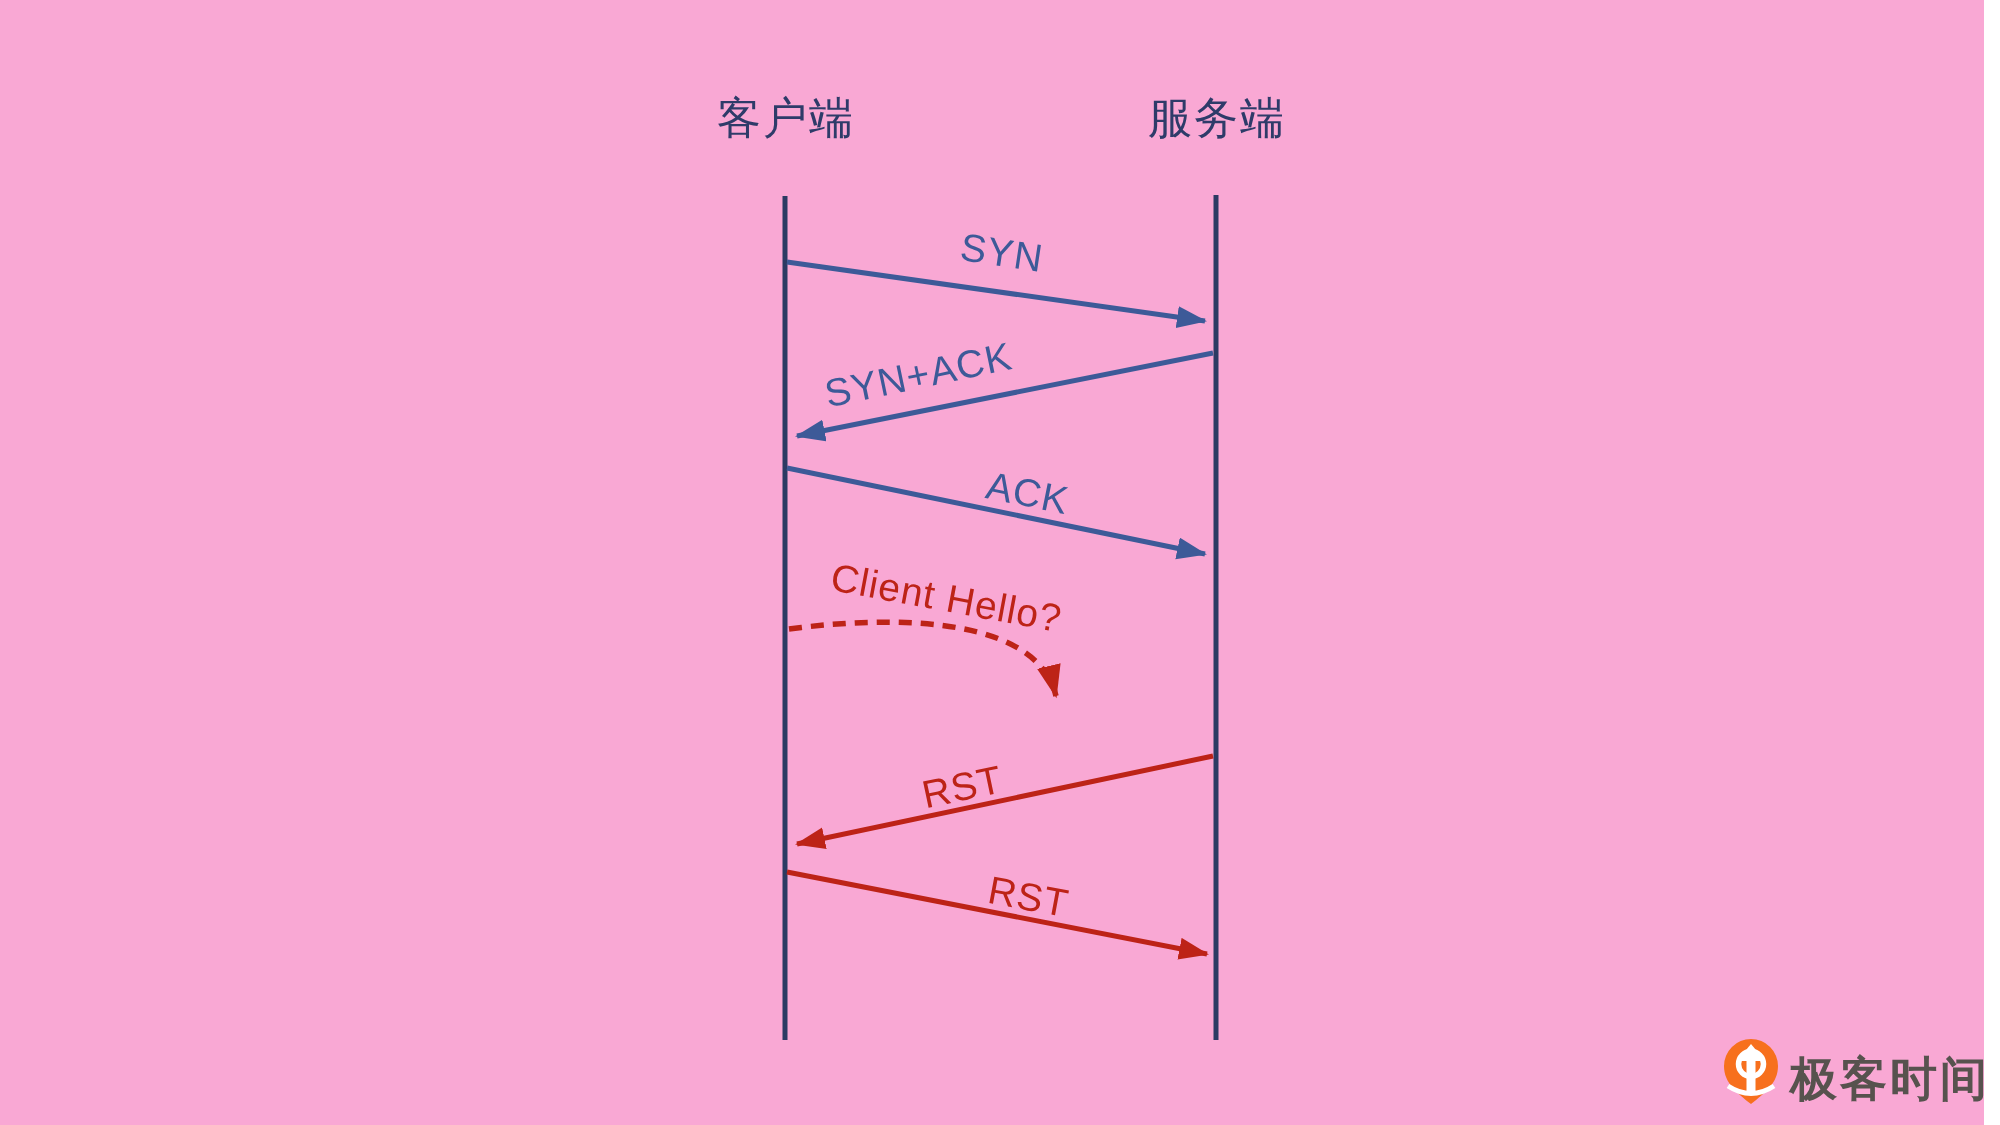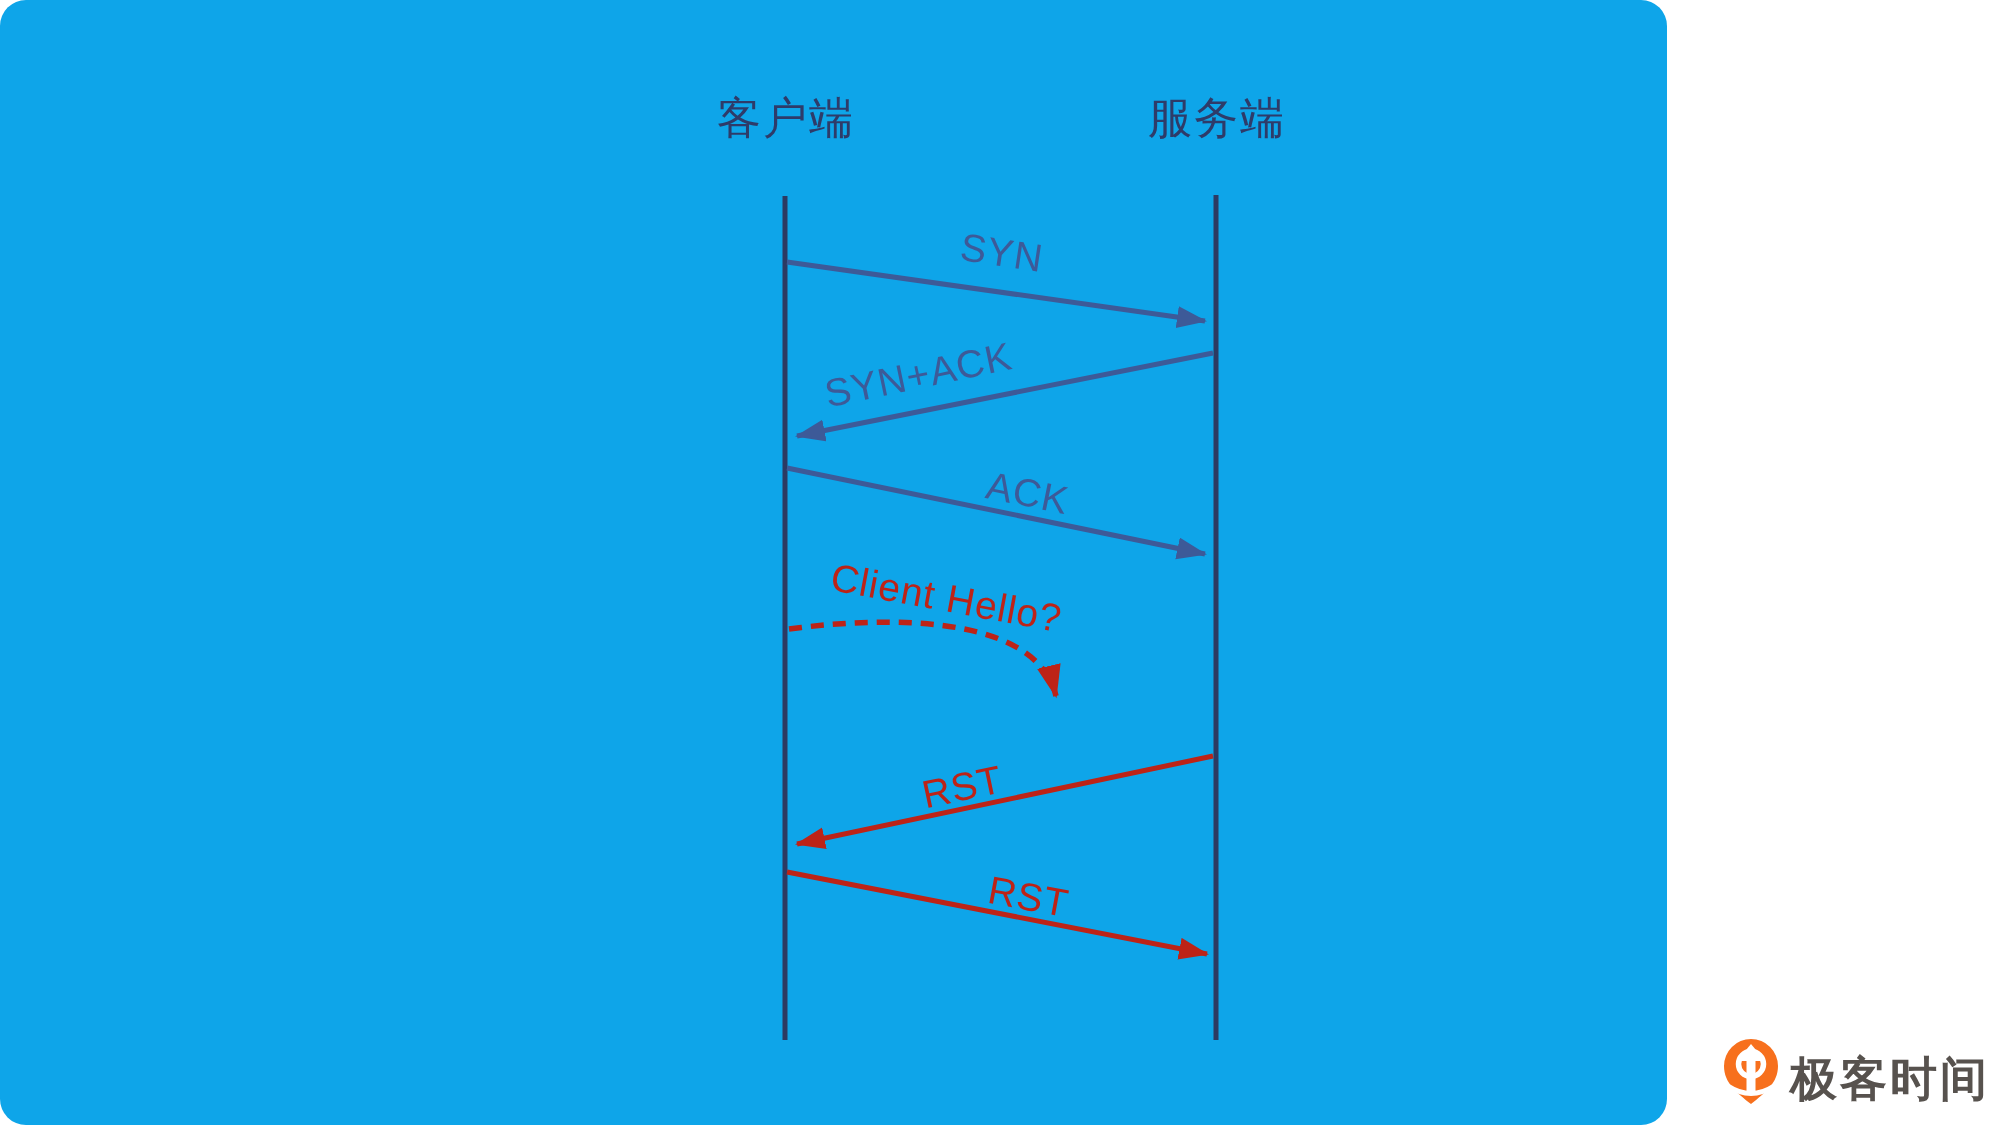--- a/index.html
+++ b/index.html
@@ -6,24 +6,23 @@
     margin: 0;
     padding: 0;
     width: 2000px;
     height: 1125px;
     background: #ffffff;
     overflow: hidden;
     font-family: "Liberation Sans", sans-serif;
   }
   .stage {
     position: relative;
-    width: 1667px;
+    width: 1984px;
     height: 1125px;
-    background: #0ea5e9;
-    border-radius: 26px;
+    background: #f9a8d4;
   }
   svg.diagram {
     position: absolute;
     left: 0;
     top: 0;
   }
   text.actor-label {
     font-size: 44px;
     fill: #2e3b69;
     font-weight: 500;

